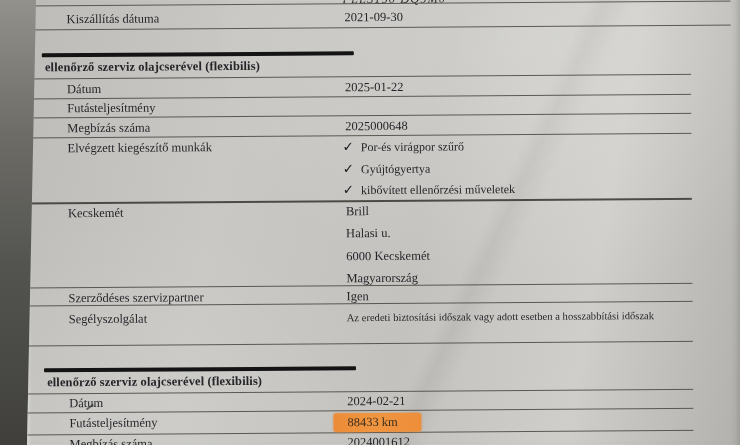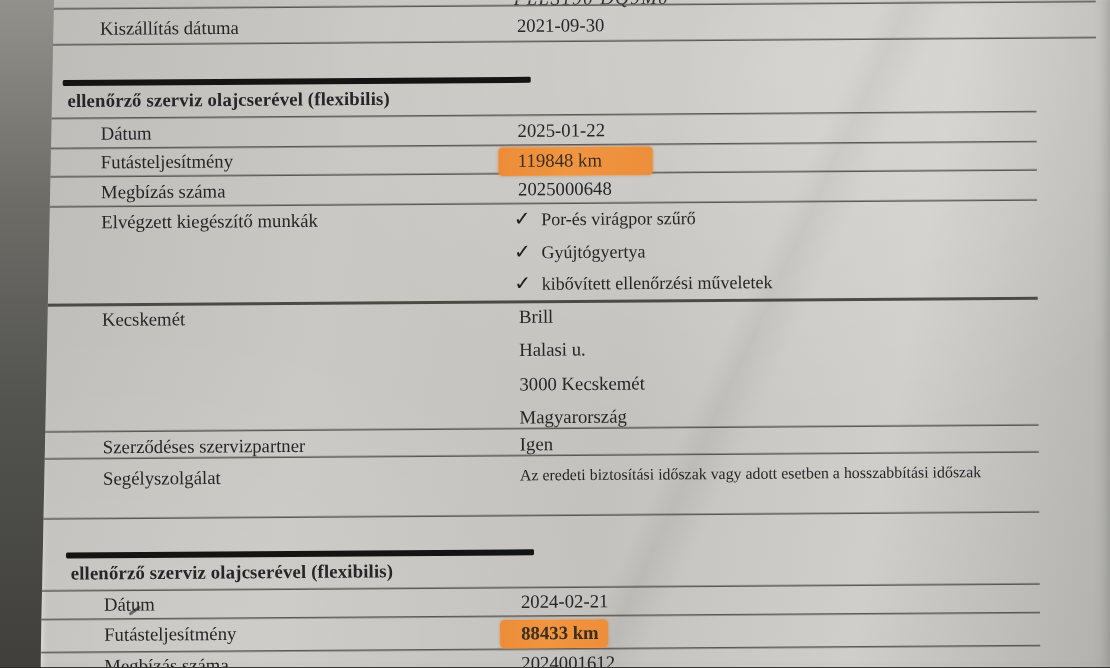--- a/index.html
+++ b/index.html
@@ -32,21 +32,21 @@
   .check-item{position:absolute;left:317px;height:16px;font-size:12px;line-height:16px;white-space:nowrap;}
   .check-glyph{font-weight:bold;font-size:13.5px;color:#1e1e22;margin-right:7px;font-family:"DejaVu Sans",sans-serif;}
   .addr-line{position:absolute;left:320px;font-size:12.5px;line-height:16px;white-space:nowrap;}
   .small-val{position:absolute;left:320px;font-size:10.6px;line-height:14px;white-space:nowrap;}
   .hl{
     background:linear-gradient(90deg,#ec8c38 0%,#f09540 45%,#ed8e3a 100%);
     border-radius:3px;color:#3a2e1f;
     box-shadow:0 0 2px rgba(210,110,30,0.6);
   }
   .hl-wide{padding:1px 34px 2px 13px;margin-left:-13px;}
-  .hl-narrow{padding:1px 6px 2px 14px;margin-left:-14px;font-weight:bold;}
+  .hl-narrow{padding:1px 24px 2px 14px;margin-left:-14px;}
   .pen-mark{position:absolute;left:58px;top:404px;width:9px;height:1.5px;background:#4c4b47;transform:rotate(-35deg);border-radius:1px;opacity:0.8;}
 </style>
 </head>
 <body>
 
 <div class="stage">
   <div class="paper">
     <div class="tilt">
 
       <div class="clip-top">
@@ -75,21 +75,20 @@
       <div class="bar" style="top:51px;"></div>
       <div class="hdr" style="top:58px;">ellenőrző szerviz olajcserével (flexibilis)</div>
 
       <div class="row" style="top:79px;">
         <span class="lbl">Dátum</span>
         <span class="val">2025-01-22</span>
       </div>
 
       <div class="row" style="top:98px;">
         <span class="lbl">Futásteljesítmény</span>
-        <span class="val hl hl-wide">119848 km</span>
       </div>
 
       <div class="row" style="top:118px;">
         <span class="lbl">Megbízás száma</span>
         <span class="val">2025000648</span>
       </div>
 
       <div class="row" style="top:138px;">
         <span class="lbl">Elvégzett kiegészítő munkák</span>
       </div>
@@ -101,21 +100,21 @@
       </div>
       <div class="check-item" style="top:181px;">
         <span class="check-glyph">✓</span><span>kibővített ellenőrzési műveletek</span>
       </div>
 
       <div class="row" style="top:203px;">
         <span class="lbl">Kecskemét</span>
       </div>
       <div class="addr-line" style="top:203px;font-family:Liberation Serif, serif;">Brill</div>
       <div class="addr-line" style="top:225px;">Halasi u.</div>
-      <div class="addr-line" style="top:248px;">3000 Kecskemét</div>
+      <div class="addr-line" style="top:248px;">6000 Kecskemét</div>
       <div class="addr-line" style="top:270px;">Magyarország</div>
 
       <div class="row" style="top:288px;">
         <span class="lbl">Szerződéses szervizpartner</span>
         <span class="val">Igen</span>
       </div>
 
       <div class="row" style="top:309px;">
         <span class="lbl">Segélyszolgálat</span>
       </div>

